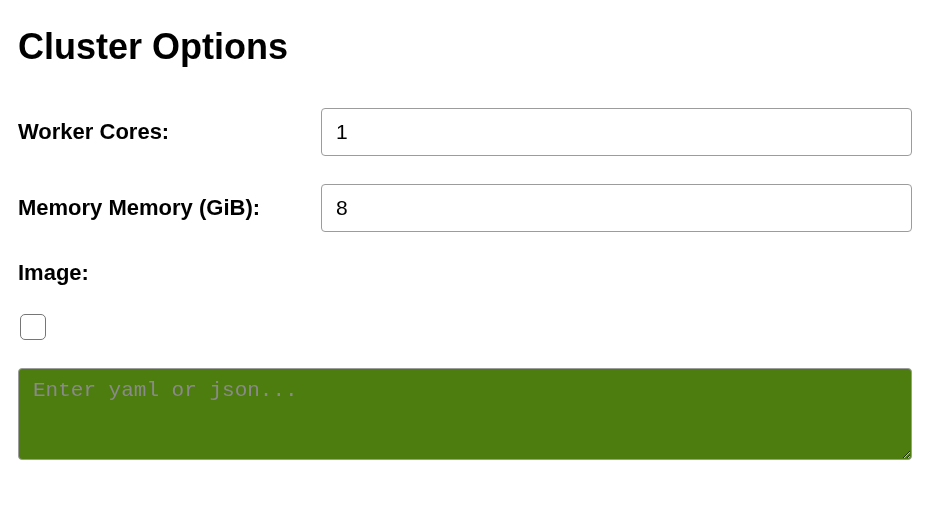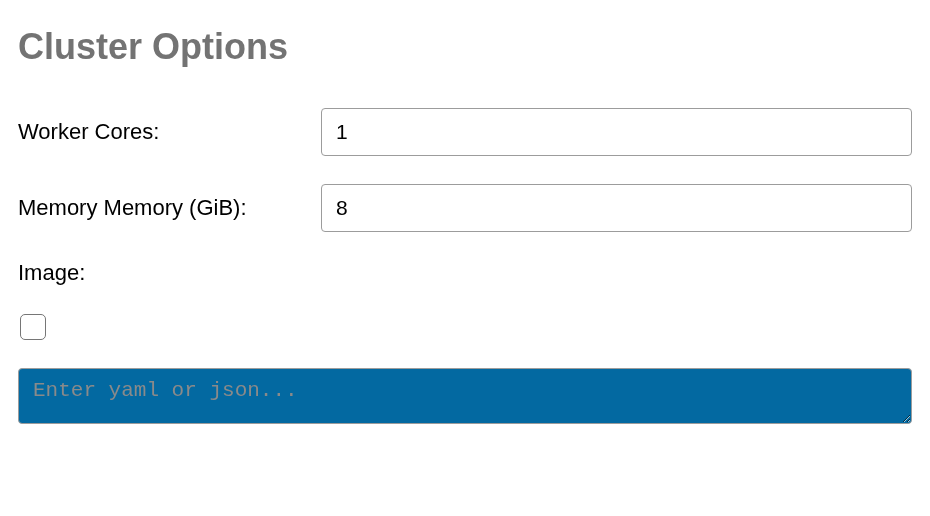--- a/index.html
+++ b/index.html
@@ -11,31 +11,31 @@
       font-family: -apple-system, BlinkMacSystemFont, "Segoe UI", Helvetica, Arial, sans-serif;
       background: #ffffff;
       color: #000000;
       padding: 26px 18px;
       width: 930px;
     }
     .title {
       font-size: 36px;
       font-weight: 700;
       margin-bottom: 40px;
-      color: #737373;
+      color: #000000;
     }
     .form-row {
       display: flex;
       align-items: center;
       margin-bottom: 28px;
     }
     .form-label {
       width: 303px;
       font-size: 22px;
-      font-weight: 400;
+      font-weight: 700;
       color: #000;
       flex-shrink: 0;
     }
     .text-input {
       flex: 1;
       height: 48px;
       padding: 8px 14px;
       font-size: 21px;
       color: #000;
       border: 1px solid #9c9c9c;
@@ -53,28 +53,28 @@
       background: #fff;
       cursor: pointer;
       margin-left: 2px;
     }
     .checkbox-input:checked {
       background: #2563eb;
       border-color: #2563eb;
     }
     .textarea-input {
       flex: 1;
-      height: 56px;
+      height: 92px;
       padding: 10px 14px;
       font-size: 21px;
       font-family: "Courier New", Courier, monospace;
       color: #000;
       border: 1px solid #9c9c9c;
       border-radius: 4px;
-      background: #0369a1;
+      background: #4d7c0f;
       resize: both;
     }
     .textarea-input::placeholder {
       color: #8a8a8a;
       font-family: "Courier New", Courier, monospace;
     }
     .textarea-row {
       align-items: flex-start;
     }
     .textarea-row .form-label {

